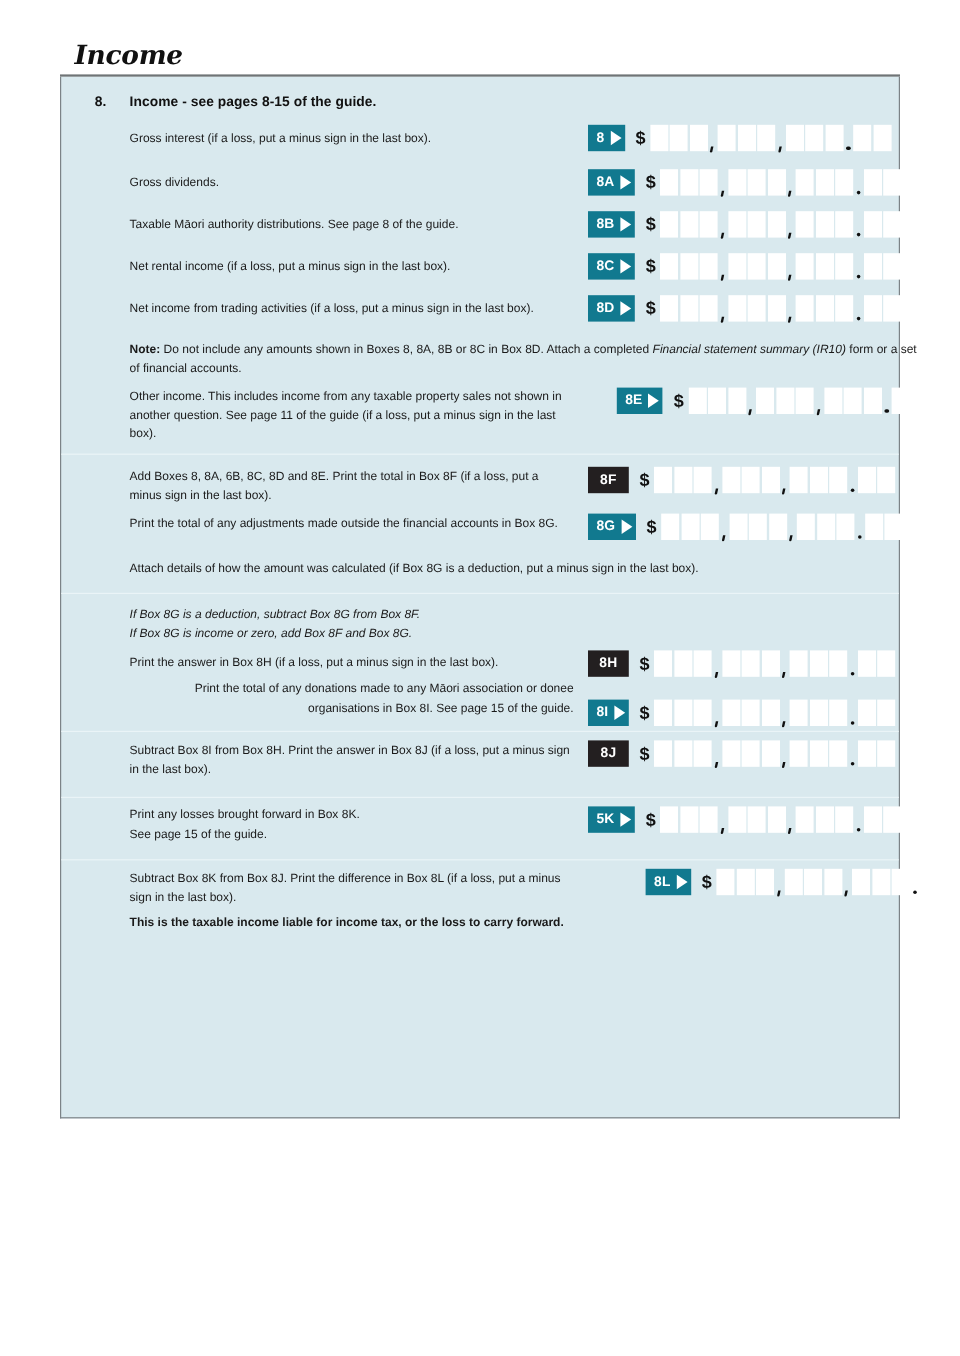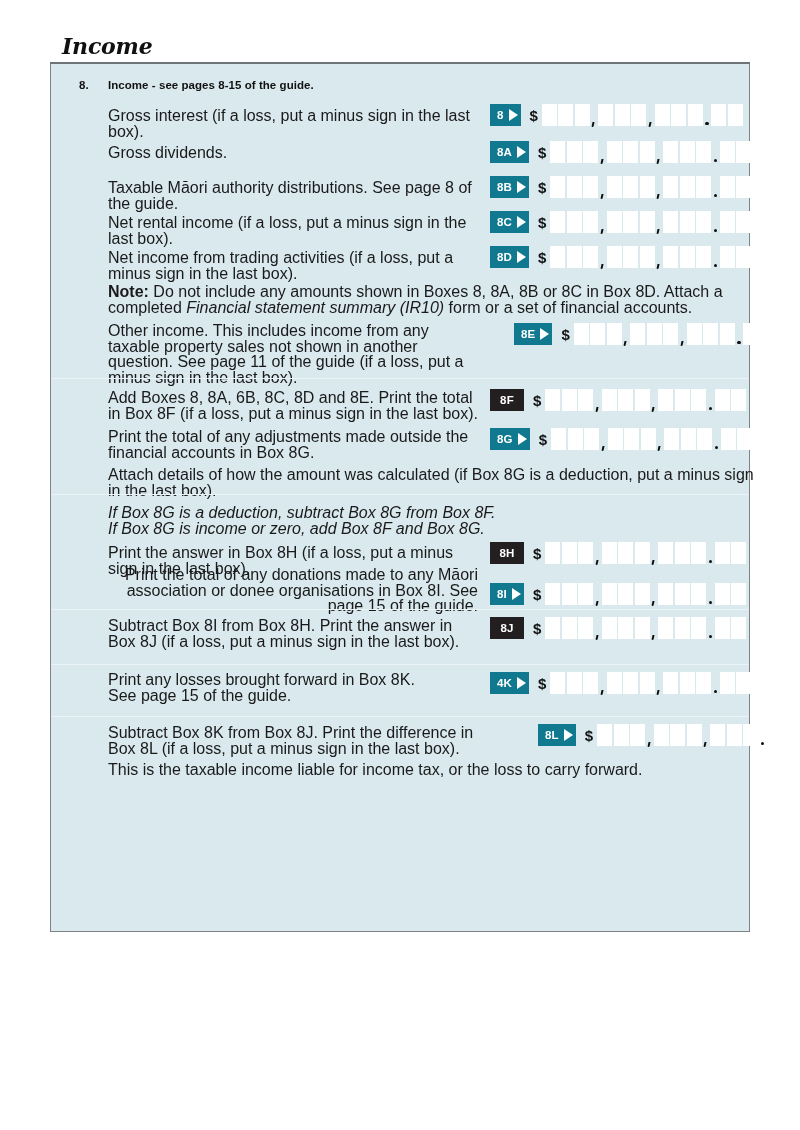--- a/index.html
+++ b/index.html
@@ -75,29 +75,29 @@
   }
 
   .row {
     position: absolute;
     left: 0;
     right: 0;
   }
   .row-label {
     position: absolute;
     left: 57px;
-    font-size: 16px;
+    font-size: 10px;
     line-height: 15.5px;
     color: #1a1a1a;
     width: 370px;
   }
   .row-label.wide { width: 660px; }
   .row-label b { font-weight: bold; }
   .row-label i { font-style: italic; }
-  .row-label.bold { font-weight: normal; }
+  .row-label.bold { font-weight: bold; }
 
   
   .field {
     position: absolute;
     left: 439px;
     display: flex;
     align-items: center;
     height: 22px;
   }
   .tag {
@@ -528,21 +528,21 @@
     </div>
   </div>
 
   <div class="divider" style="position:absolute; top:600px; left:0; right:0;"></div>
 
   <div class="row" style="top:608px;">
     <div class="row-label" style="top:0; white-space:pre-line;">Print any losses brought forward in Box 8K.
 See page 15 of the guide.</div>
     <div class="field" style="top:0;">
       <span class="tag">
-          <span>4K</span>
+          <span>5K</span>
           <i class="arrow"></i>
         </span>
       <span class="dollar">$</span>
       <span class="cells">
         <i class="cell"></i>
           <i class="cell"></i>
           <i class="cell"></i>
           <i class="sep comma"></i>
         <i class="cell"></i>
           <i class="cell"></i>

